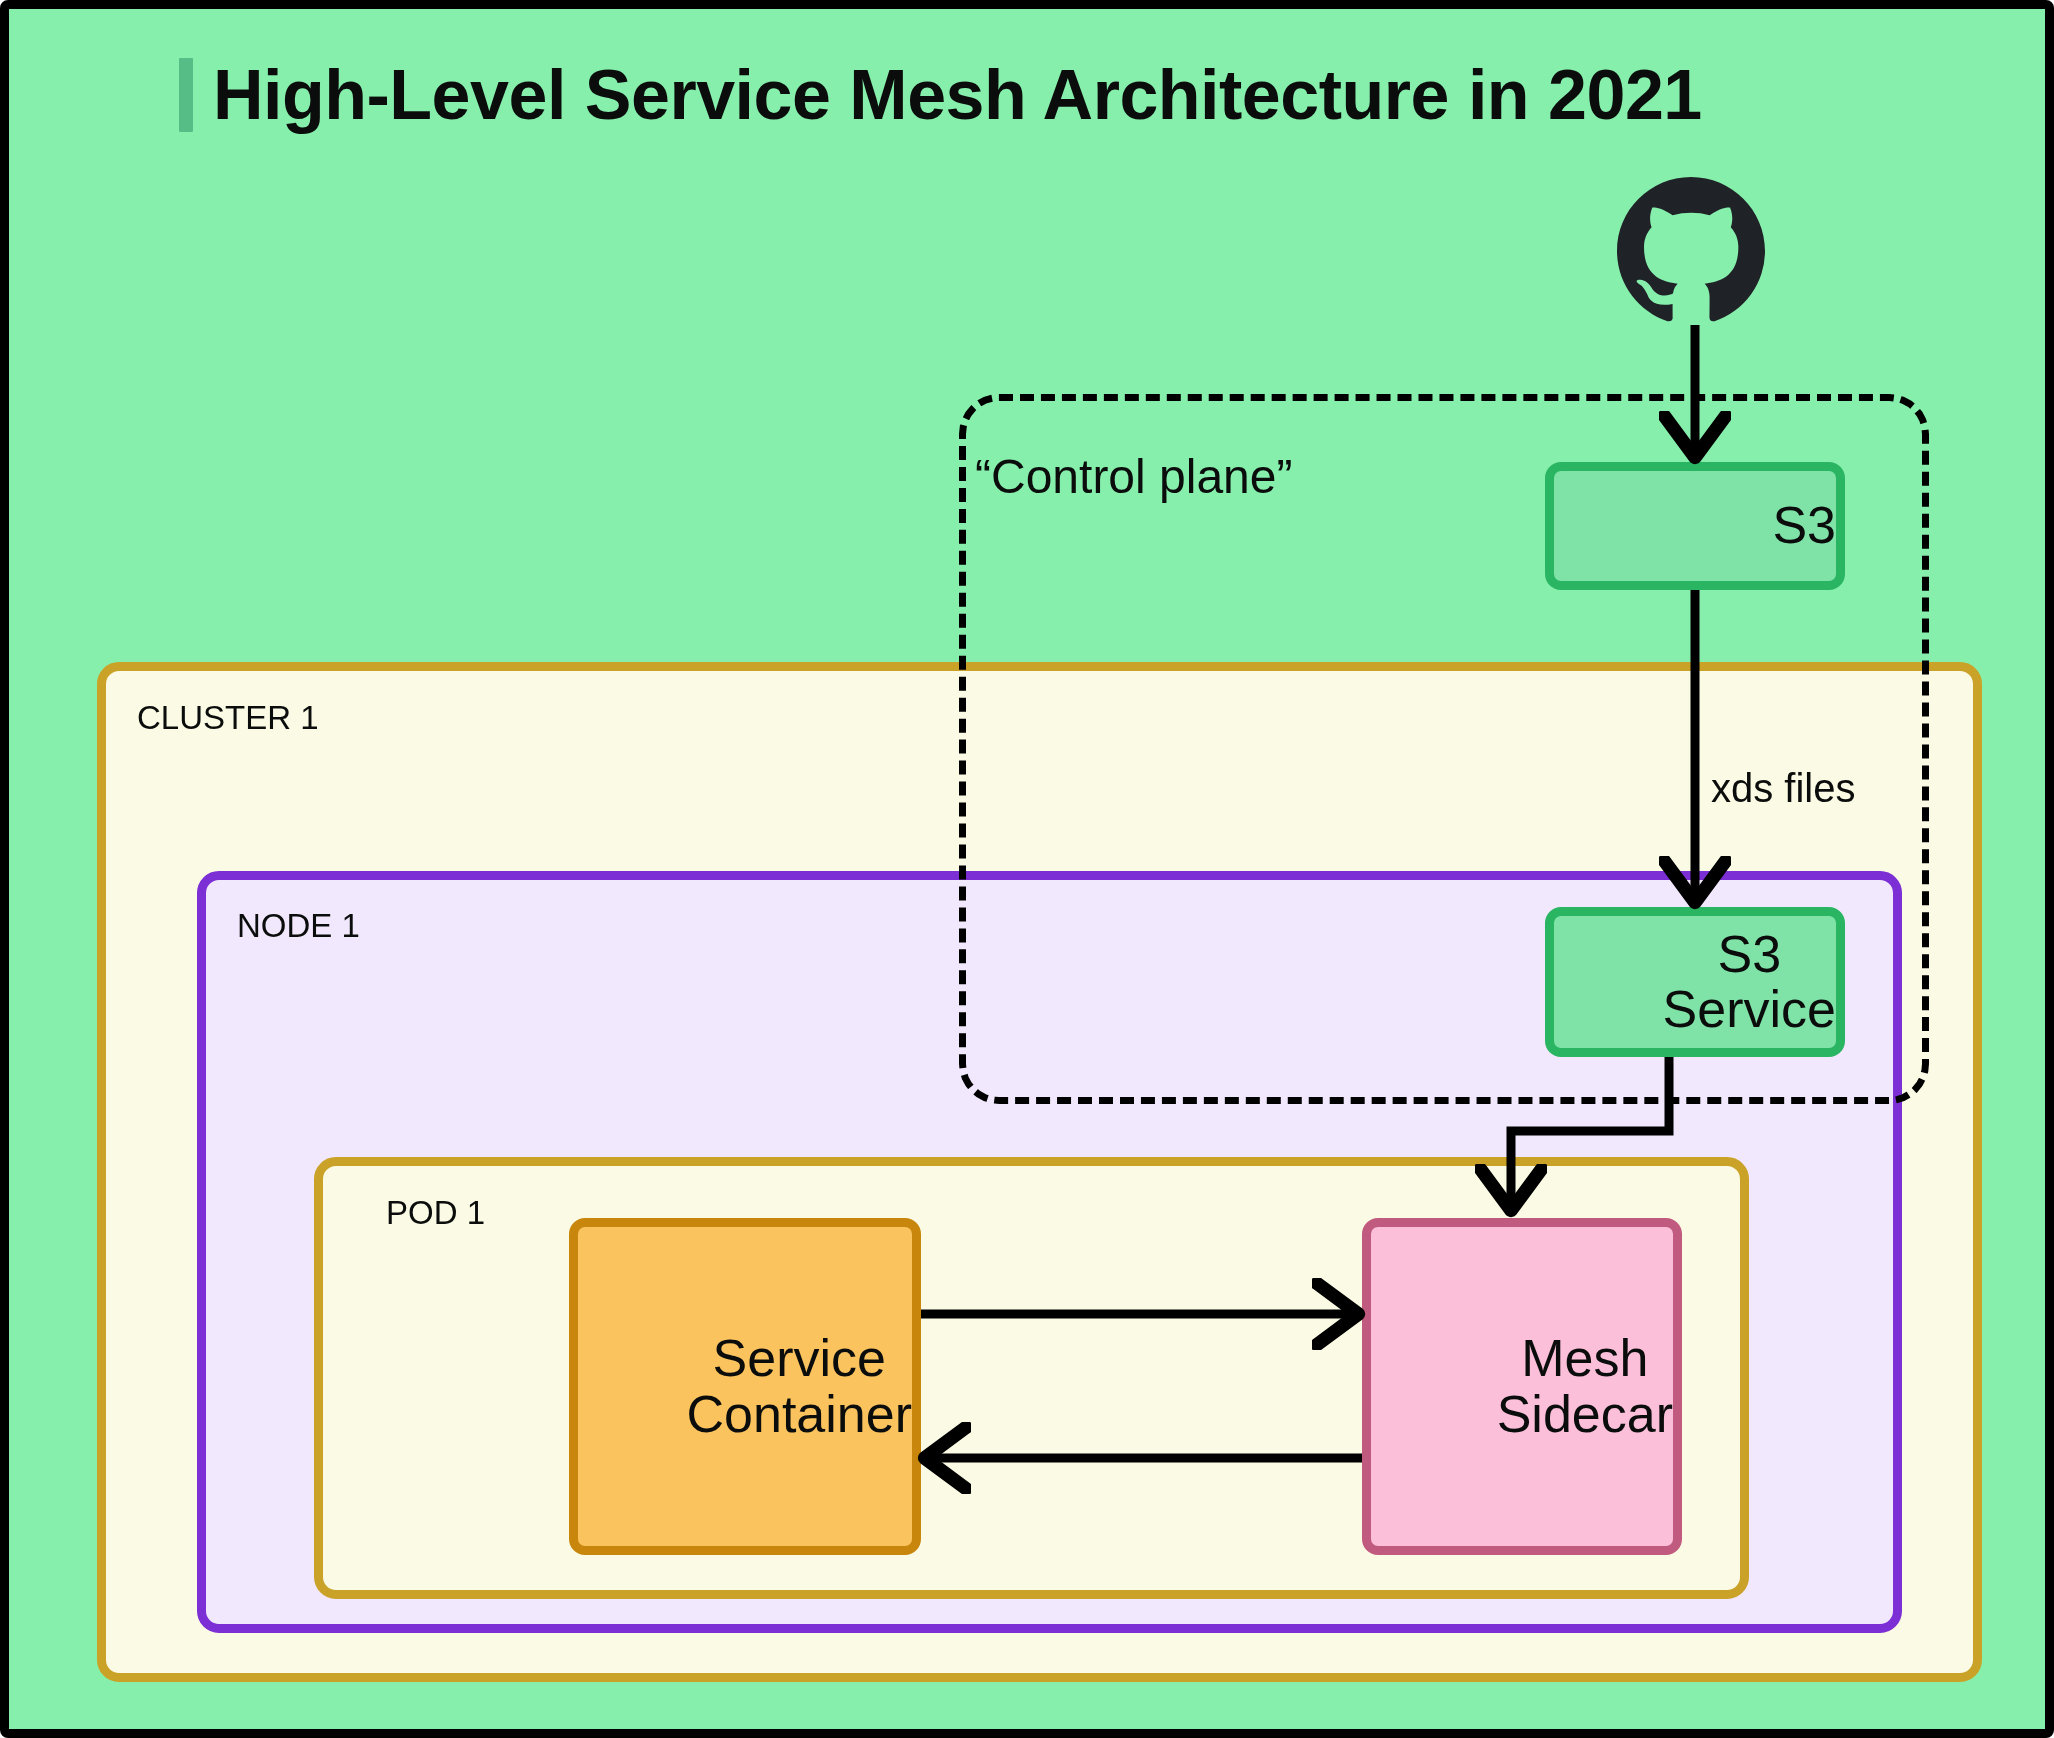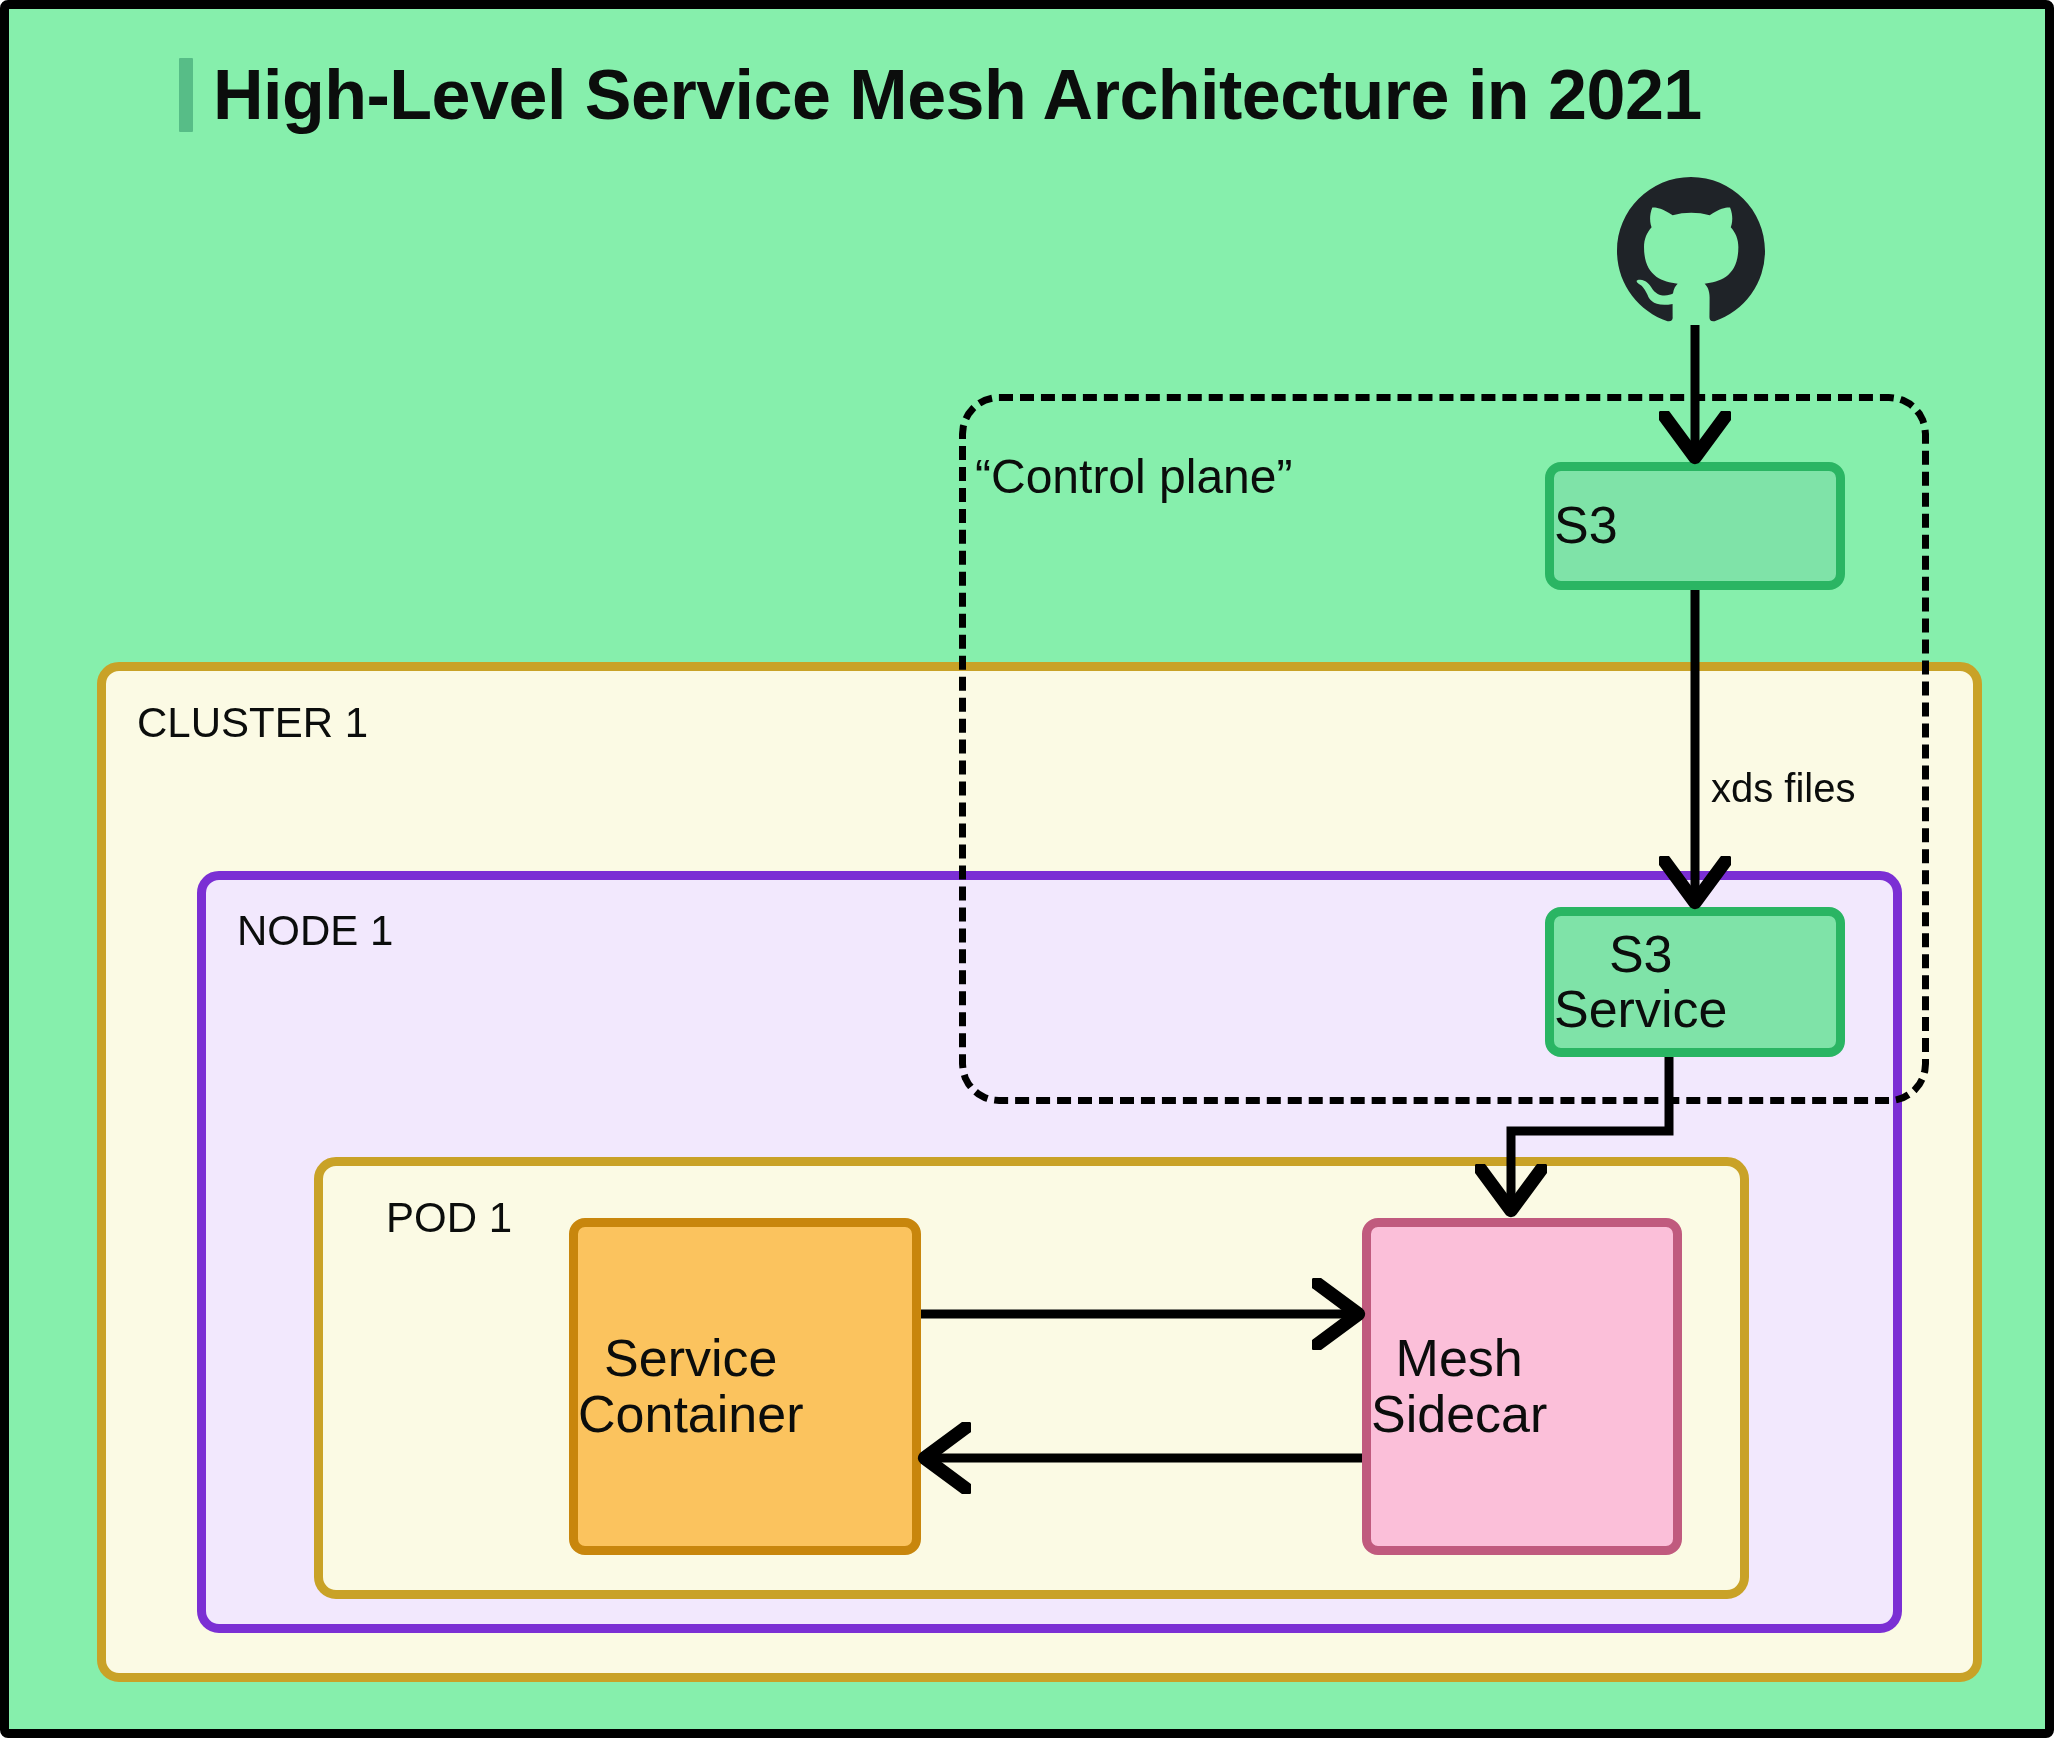--- a/index.html
+++ b/index.html
@@ -45,21 +45,21 @@
     white-space: nowrap;
   }
 
   
   .group-box {
     position: absolute;
     box-sizing: border-box;
   }
   .group-label {
     position: absolute;
-    font-size: 42px;
+    font-size: 33px;
     color: #0b0d0c;
     white-space: nowrap;
   }
 
   #control-plane-box {
     left: 950px;
     top: 385px;
     width: 970px;
     height: 710px;
     border: 7px dashed #000000;
@@ -104,26 +104,27 @@
     background: #fbfae4;
   }
   #pod-label { left: 345px; top: 1185px; margin-left: 32px; }
 
   
   .node-card {
     position: absolute;
     box-sizing: border-box;
     display: flex;
     align-items: center;
-    justify-content: flex-start;
+    justify-content: flex-end;
     text-align: center;
     font-size: 52px;
     line-height: 1.06;
     color: #0b0d0c;
     border-radius: 16px;
+    padding-left: 28px;
   }
   #s3-box {
     left: 1536px;
     top: 453px;
     width: 300px;
     height: 128px;
     background: #7fe3a8;
     border: 9px solid #2ab563;
   }
   #s3-syncer-box {

